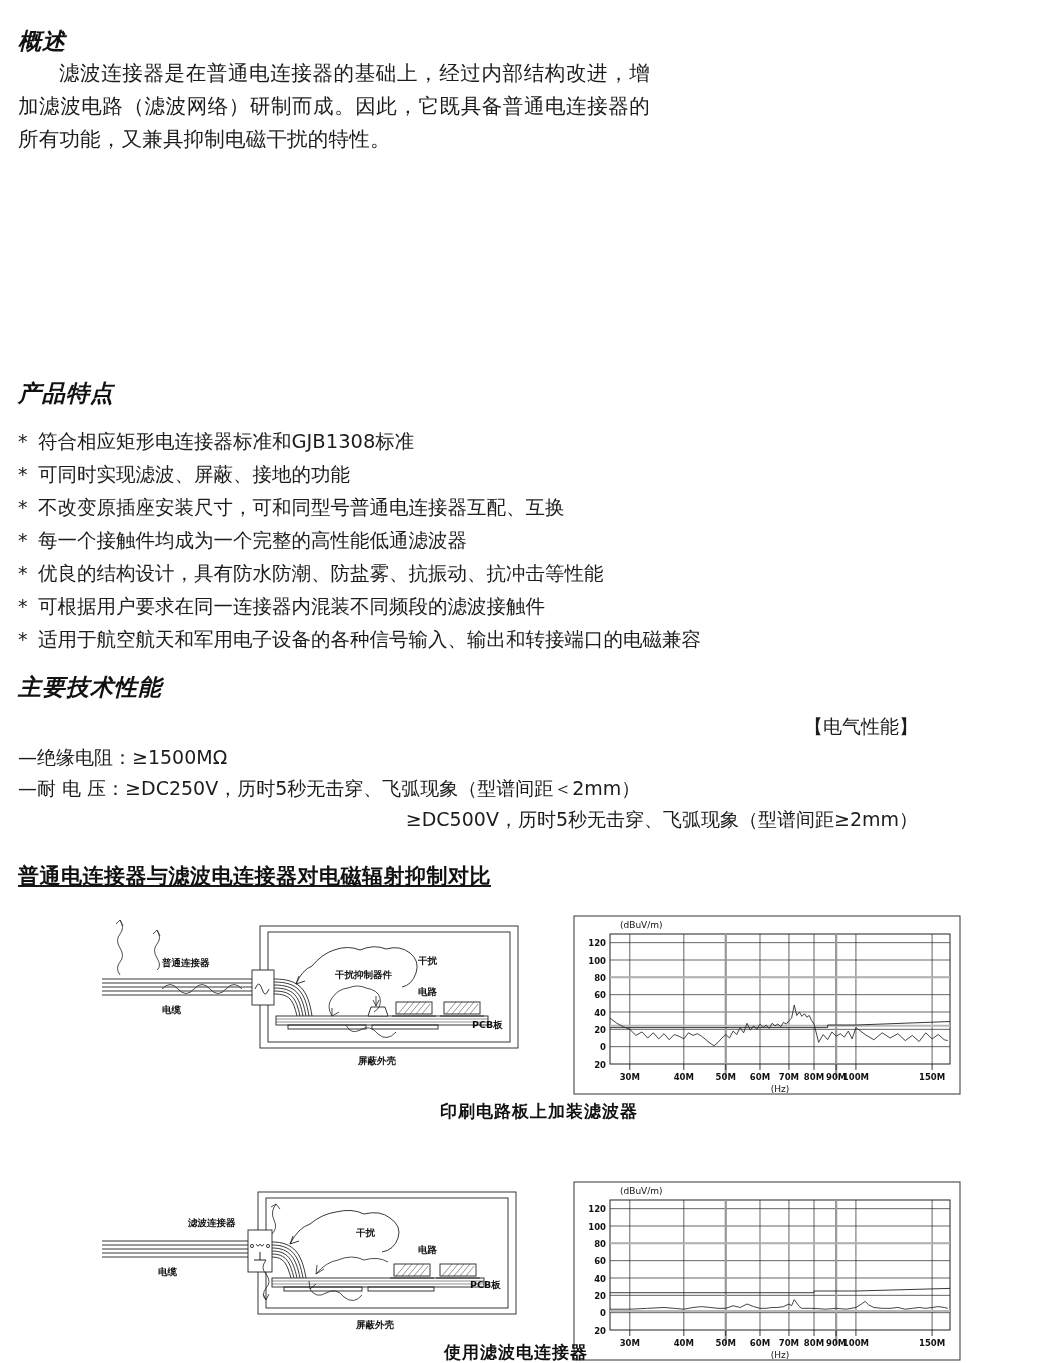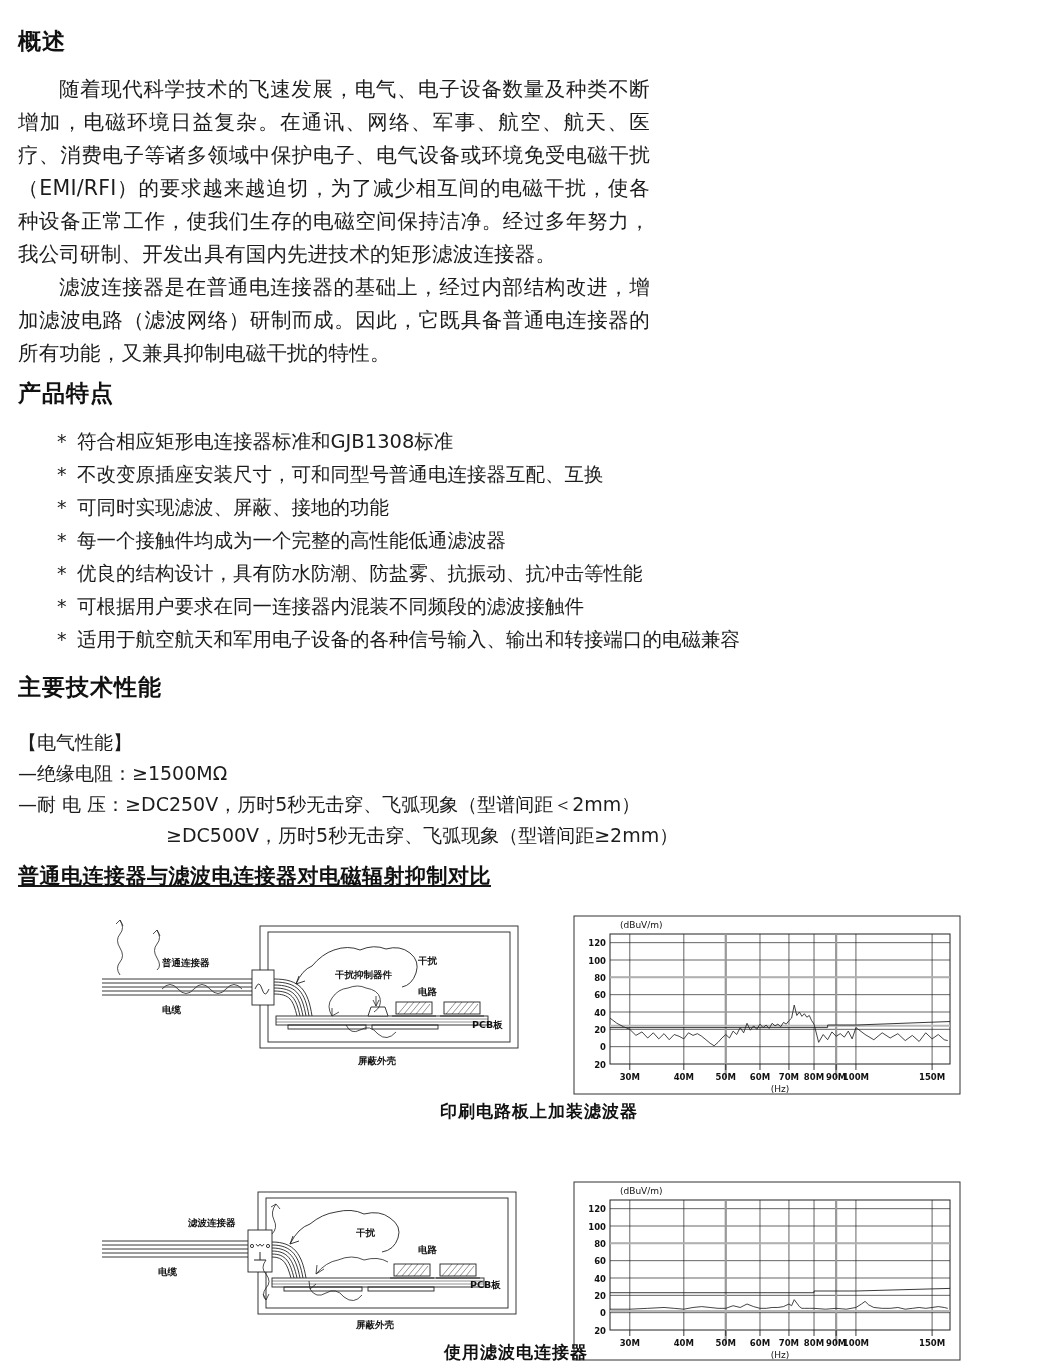--- a/index.html
+++ b/index.html
@@ -23,20 +23,21 @@
     box-sizing: border-box;
   }
 
   
   h2.section-title {
     font-size: 23px;
     font-weight: bold;
     margin: 0;
     letter-spacing: 1px;
     color: #111;
+    font-style: italic;
   }
   h2.wide-title {
     font-size: 21px;
     font-weight: bold;
     margin: 0;
     letter-spacing: 0.5px;
     color: #111;
   }
 
   
@@ -48,35 +49,34 @@
     color: #1c1c1c;
   }
   .para.indent { text-indent: 2em; }
 
   .bullet-list { margin: 0; padding: 0; list-style: none; }
   .bullet-list li {
     font-size: 19.5px;
     line-height: 32px;
     color: #1c1c1c;
     white-space: nowrap;
-    margin-left: 39px;
   }
   .bullet-list li .star {
     display: inline-block;
     width: 20px;
     font-size: 19px;
   }
 
   .spec-line {
     font-size: 19px;
     line-height: 31px;
     color: #1c1c1c;
     white-space: nowrap;
   }
-  .spec-line.hang { padding-left: 148px; }
+  .spec-line.hang { padding-left: 148px; text-align: right; }
 
   
   .fig-row {
     position: relative;
     width: 1038px;
     height: 200px;
   }
   .fig-caption {
     text-align: center;
     font-size: 17px;
@@ -108,40 +108,39 @@
     height: 22px;
   }
 </style>
 </head>
 <body>
 
 <div class="page">
 
   <div style="position:absolute; left:18px; top:26px; width:632px;">
     <h2 class="section-title">概述</h2>
-    <p class="para indent" style="margin:16px 0 0 0;">随着现代科学技术的飞速发展，电气、电子设备数量及种类不断增加，电磁环境日益复杂。在通讯、网络、军事、航空、航天、医疗、消费电子等诸多领域中保护电子、电气设备或环境免受电磁干扰（EMI/RFI）的要求越来越迫切，为了减少相互间的电磁干扰，使各种设备正常工作，使我们生存的电磁空间保持洁净。经过多年努力，我公司研制、开发出具有国内先进技术的矩形滤波连接器。</p>
     <p class="para indent" style="margin:0;">滤波连接器是在普通电连接器的基础上，经过内部结构改进，增加滤波电路（滤波网络）研制而成。因此，它既具备普通电连接器的所有功能，又兼具抑制电磁干扰的特性。</p>
   </div>
 
   <div style="position:absolute; left:18px; top:378px; width:900px;">
     <h2 class="section-title">产品特点</h2>
     <ul class="bullet-list" style="margin-top:16px;">
       <li><span class="star">*</span><span>符合相应矩形电连接器标准和GJB1308标准</span></li>
+      <li><span class="star">*</span><span>可同时实现滤波、屏蔽、接地的功能</span></li>
       <li><span class="star">*</span><span>不改变原插座安装尺寸，可和同型号普通电连接器互配、互换</span></li>
-      <li><span class="star">*</span><span>可同时实现滤波、屏蔽、接地的功能</span></li>
       <li><span class="star">*</span><span>每一个接触件均成为一个完整的高性能低通滤波器</span></li>
       <li><span class="star">*</span><span>优良的结构设计，具有防水防潮、防盐雾、抗振动、抗冲击等性能</span></li>
       <li><span class="star">*</span><span>可根据用户要求在同一连接器内混装不同频段的滤波接触件</span></li>
       <li><span class="star">*</span><span>适用于航空航天和军用电子设备的各种信号输入、输出和转接端口的电磁兼容</span></li>
     </ul>
   </div>
 
   <div style="position:absolute; left:18px; top:672px; width:900px;">
     <h2 class="section-title">主要技术性能</h2>
-    <div class="spec-line" style="margin-top:24px;">【电气性能】</div>
+    <div class="spec-line" style="margin-top:8px;text-align:right;">【电气性能】</div>
     <div class="spec-line">—绝缘电阻：≥1500MΩ</div>
     <div class="spec-line">—耐 电 压：≥DC250V，历时5秒无击穿、飞弧现象（型谱间距＜2mm）</div>
     <div class="spec-line hang">≥DC500V，历时5秒无击穿、飞弧现象（型谱间距≥2mm）</div>
   </div>
 
   <div style="position:absolute; left:18px; top:862px;text-decoration:underline;">
     <h2 class="wide-title">普通电连接器与滤波电连接器对电磁辐射抑制对比</h2>
   </div>
 
   <div class="fig-row" style="position:absolute; left:0; top:912px;">

